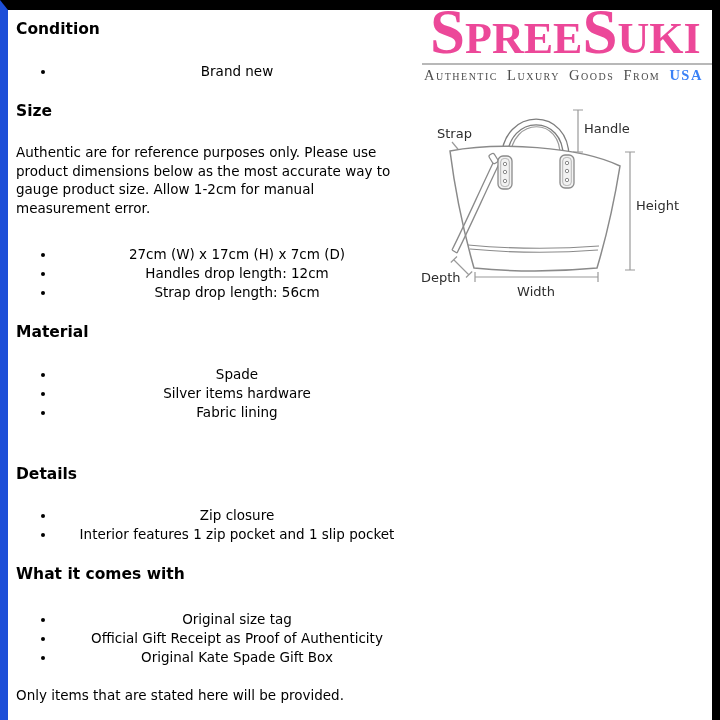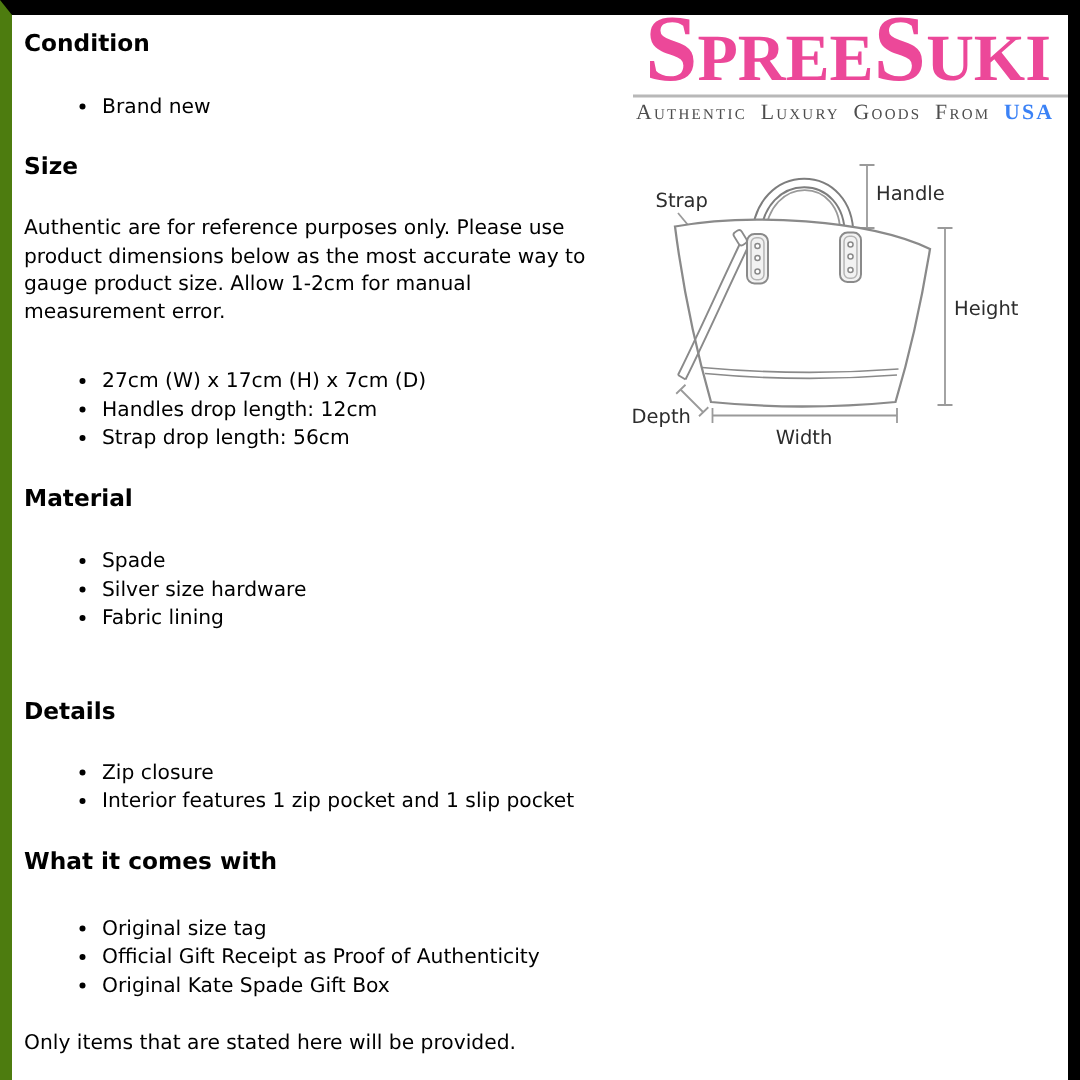--- a/index.html
+++ b/index.html
@@ -1,25 +1,25 @@
 <!DOCTYPE html>
 <html><head>
 <meta charset="utf-8">
 <style>
   html,body{margin:0;padding:0;background:#ffffff;}
   .frame{
     position:relative;width:720px;height:720px;box-sizing:border-box;
-    border-top:10px solid #000;border-left:8px solid #4d7c0f;border-right:8px solid #000;
+    border-top:10px solid #000;border-left:8px solid #1d4ed8;border-right:8px solid #000;
     background:#fff;overflow:hidden;color:#000;
     font-family:"DejaVu Sans","Liberation Sans",sans-serif;
   }
   
   .col-left{position:absolute;left:8px;top:10px;width:402px;}
   .h{font-size:15.5px;font-weight:bold;line-height:18px;margin:0;}
-  .ul{margin:12px;padding:0 0 0 40px;font-size:13.5px;line-height:19px;list-style:disc;}
+  .ul{margin:0;padding:0 0 0 40px;font-size:13.5px;line-height:19px;list-style:disc;text-align:center;}
   .ul li{margin:0;padding:0;}
   .para{margin:0;font-size:13.5px;line-height:18.5px;}
   .pline{display:block;}
   .footer{margin:0;font-size:13.5px;line-height:19px;}
   .mt19{margin-top:19px}.mt21{margin-top:21px}.mt23{margin-top:23px}.mt24{margin-top:24px}
   .mt27{margin-top:27px}.mt28{margin-top:28px}.mt33{margin-top:21px}.mt43{margin-top:43px}
   
   .brand{position:absolute;left:414px;top:0;width:300px;height:92px;}
   .logo-text{
     position:absolute;left:8px;top:-9px;margin:0;white-space:nowrap;
@@ -59,21 +59,21 @@
     </p>
     <ul class="ul mt28">
       <li>27cm (W) x 17cm (H) x 7cm (D)</li>
       <li>Handles drop length: 12cm</li>
       <li>Strap drop length: 56cm</li>
     </ul>
 
     <h2 class="h mt33">Material</h2>
     <ul class="ul mt24">
       <li>Spade</li>
-      <li>Silver size hardware</li>
+      <li>Silver items hardware</li>
       <li>Fabric lining</li>
     </ul>
 
     <h2 class="h mt43">Details</h2>
     <ul class="ul mt23">
       <li>Zip closure</li>
       <li>Interior features 1 zip pocket and 1 slip pocket</li>
     </ul>
 
     <h2 class="h mt21">What it comes with</h2>

